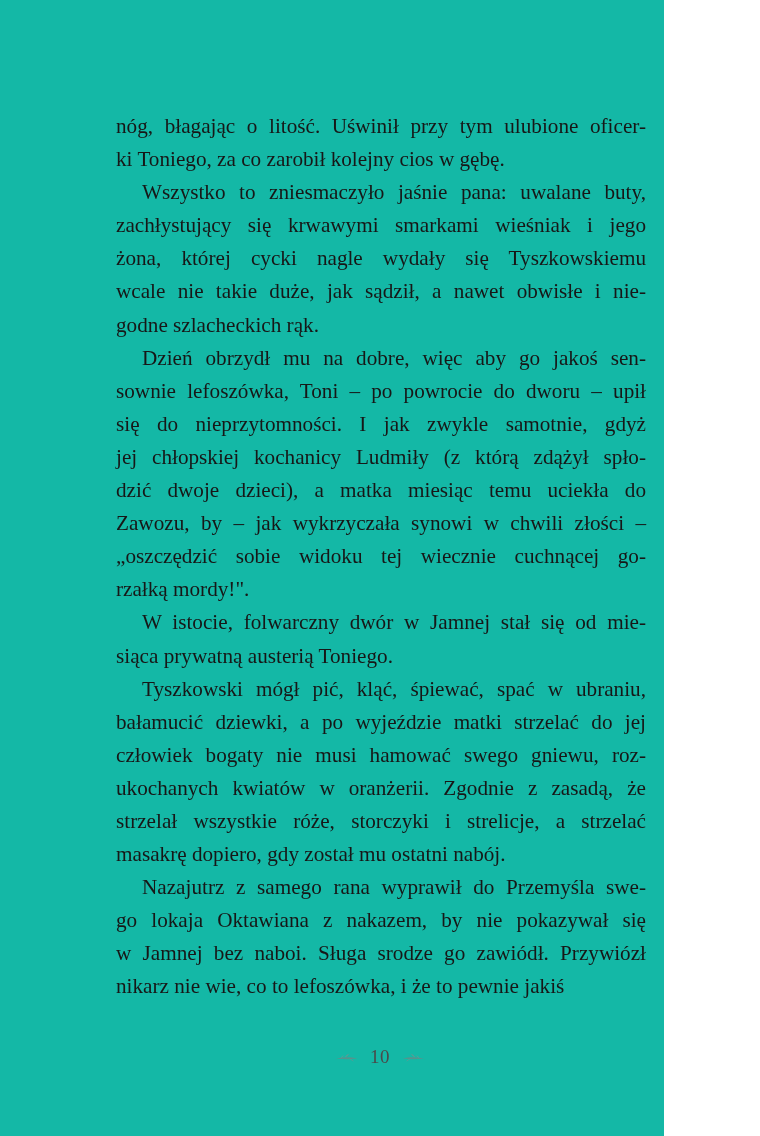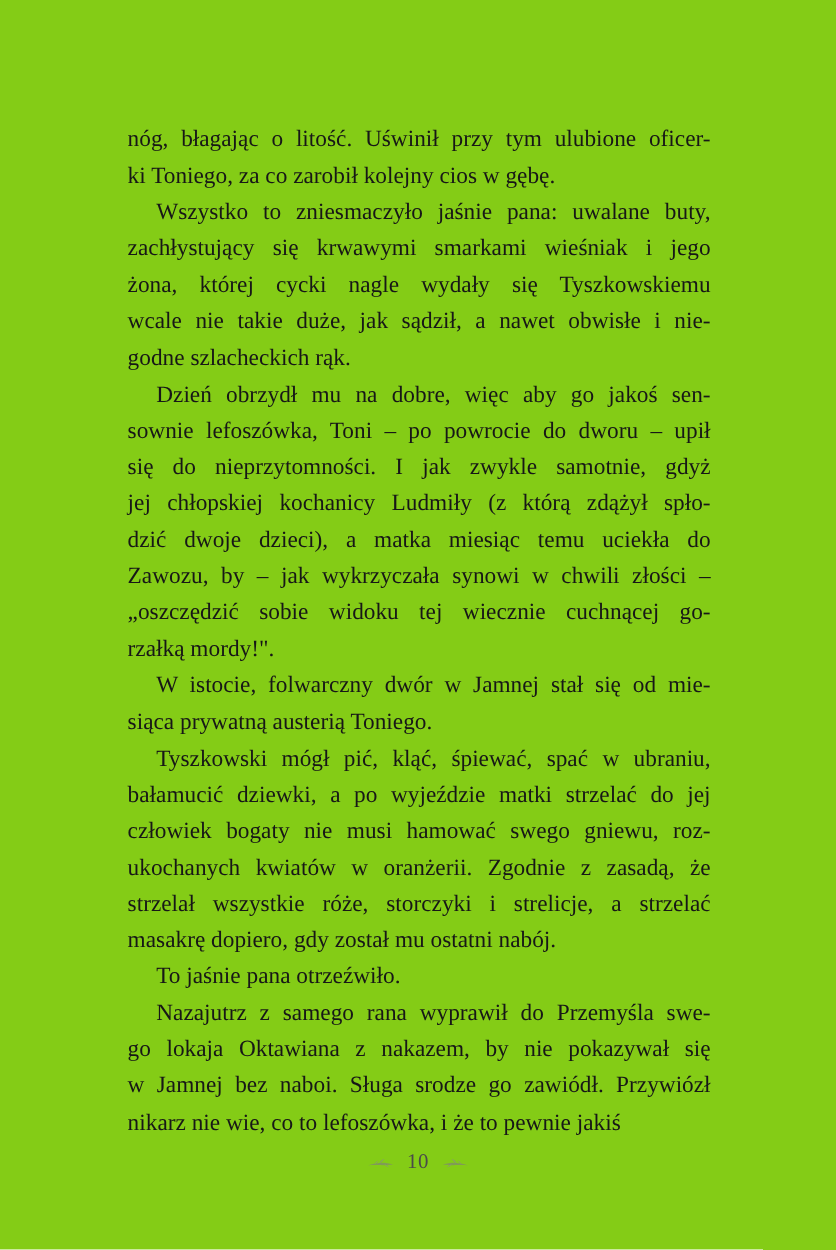--- a/index.html
+++ b/index.html
@@ -6,23 +6,23 @@
     margin: 0;
     padding: 0;
     background: #ffffff;
   }
   body {
     font-family: "Liberation Serif", "DejaVu Serif", serif;
     color: #1a1a1a;
   }
   .page {
     position: relative;
-    width: 760px;
+    width: 664px;
     height: 1136px;
-    background: #84cc16;
+    background: #14b8a6;
     overflow: hidden;
   }
   .text-block {
     position: absolute;
     left: 116px;
     top: 110px;
     width: 530px;
   }
   .para {
     margin: 0;
@@ -111,23 +111,20 @@
       </p>
       <p class="para">
         <span class="line indent">Tyszkowski mógł pić, kląć, śpiewać, spać w ubraniu,</span>
         <span class="line">bałamucić dziewki, a po wyjeździe matki strzelać do jej</span>
         <span class="line">człowiek bogaty nie musi hamować swego gniewu, roz-</span>
         <span class="line">ukochanych kwiatów w oranżerii. Zgodnie z zasadą, że</span>
         <span class="line">strzelał wszystkie róże, storczyki i strelicje, a strzelać</span>
         <span class="line last">masakrę dopiero, gdy został mu ostatni nabój.</span>
       </p>
       <p class="para">
-        <span class="line last indent">To jaśnie pana otrzeźwiło.</span>
-      </p>
-      <p class="para">
         <span class="line indent">Nazajutrz z samego rana wyprawił do Przemyśla swe-</span>
         <span class="line">go lokaja Oktawiana z nakazem, by nie pokazywał się</span>
         <span class="line">w Jamnej bez naboi. Sługa srodze go zawiódł. Przywiózł</span>
         <span class="line last">nikarz nie wie, co to lefoszówka, i że to pewnie jakiś</span>
       </p>
     </div>
 
   <div class="footer">
     <span class="ornament left">
       <svg viewBox="0 0 26 15" xmlns="http://www.w3.org/2000/svg">

